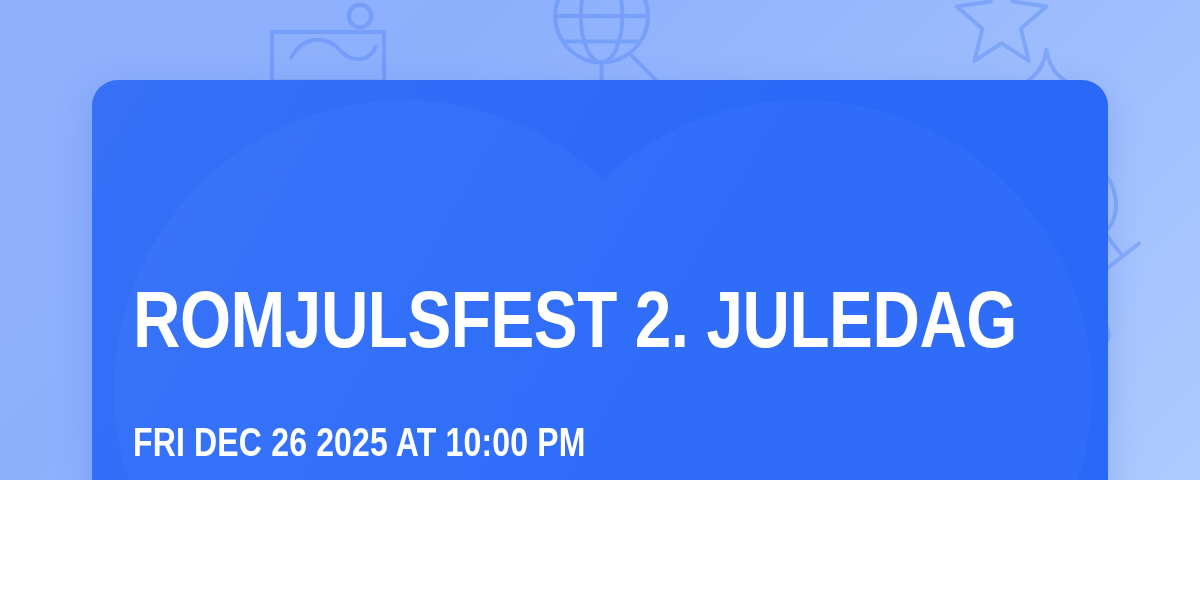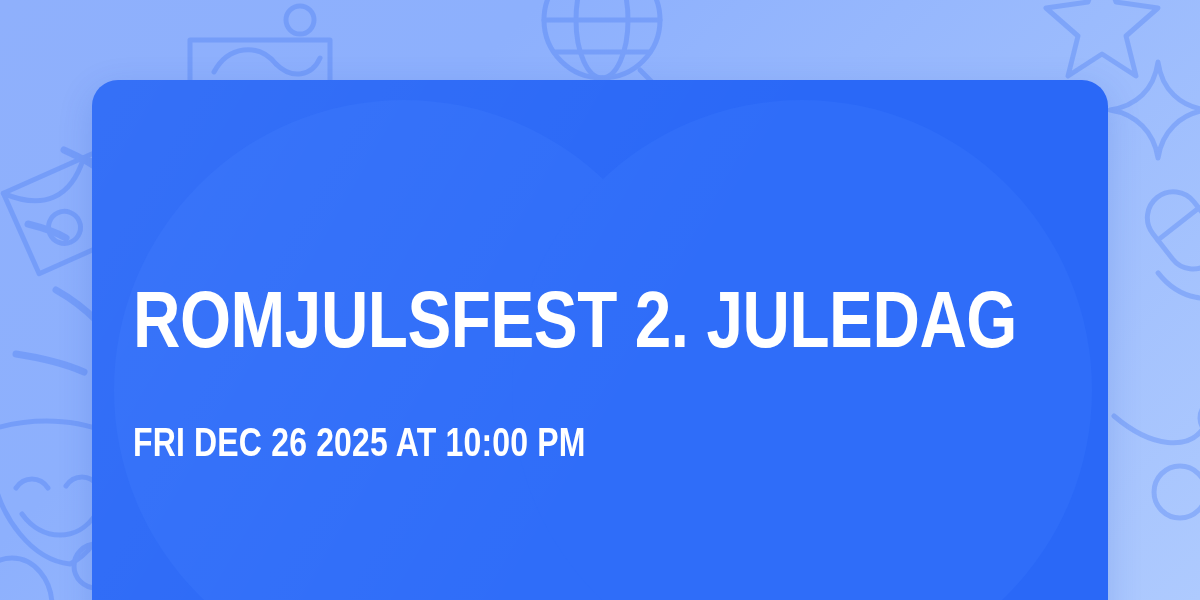--- a/index.html
+++ b/index.html
@@ -4,21 +4,21 @@
 <title>Event Card</title>
 <style>
   html, body {
     margin: 0;
     padding: 0;
     background: #ffffff;
   }
   #stage {
     position: relative;
     width: 1200px;
-    height: 600px;
+    height: 480px;
     overflow: hidden;
     font-family: "Liberation Sans", "DejaVu Sans", sans-serif;
   }
 
   
   .backdrop {
     position: absolute;
     inset: 0;
     background: linear-gradient(135deg, #8fb0fc 0%, #8db0fd 30%, #9bbbfd 62%, #aecafe 100%);
   }

